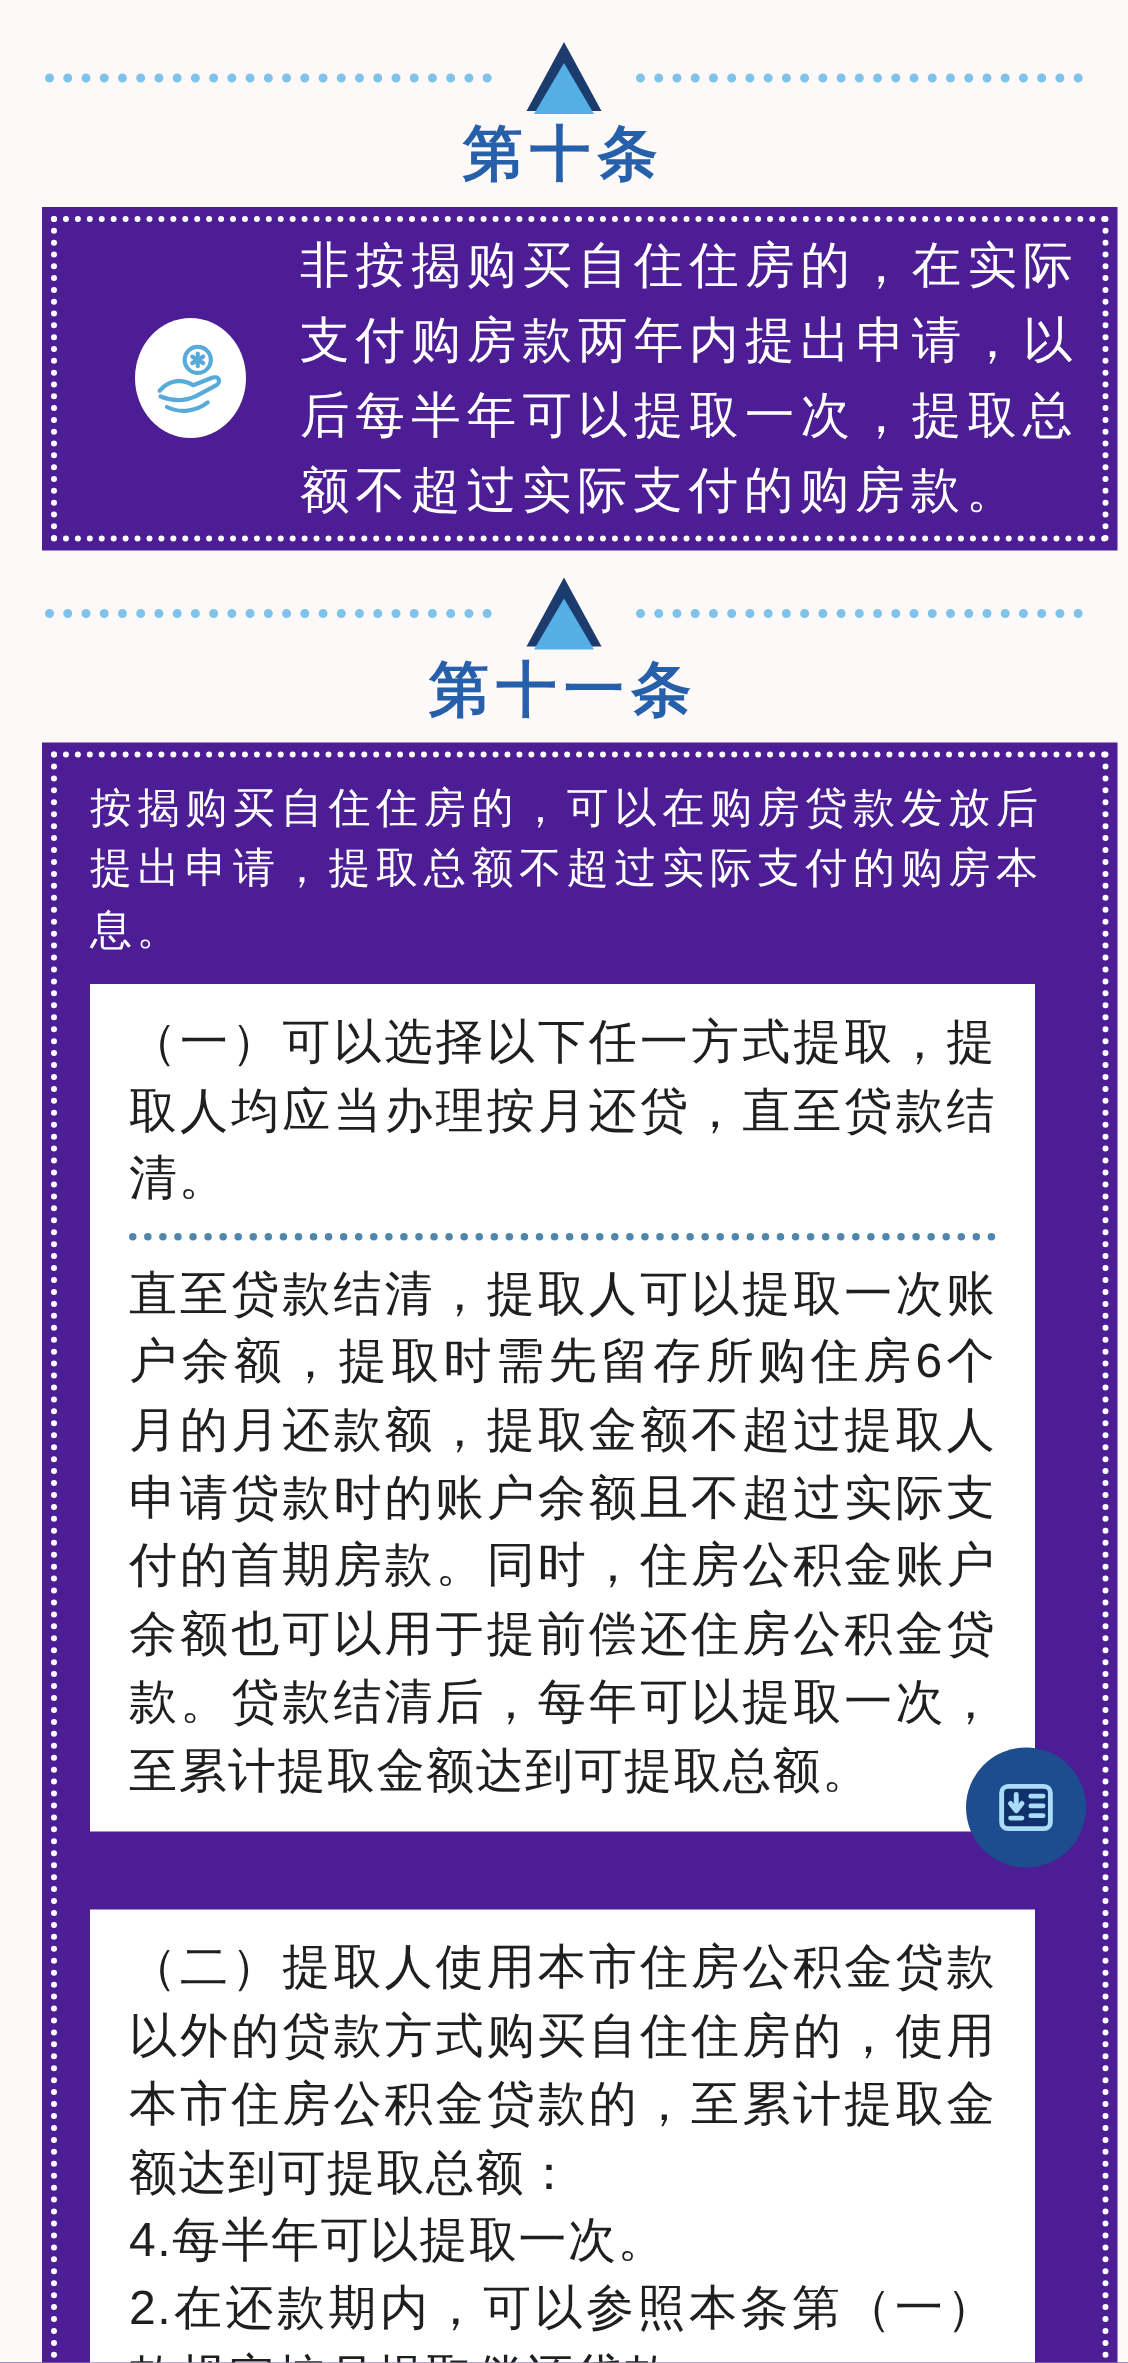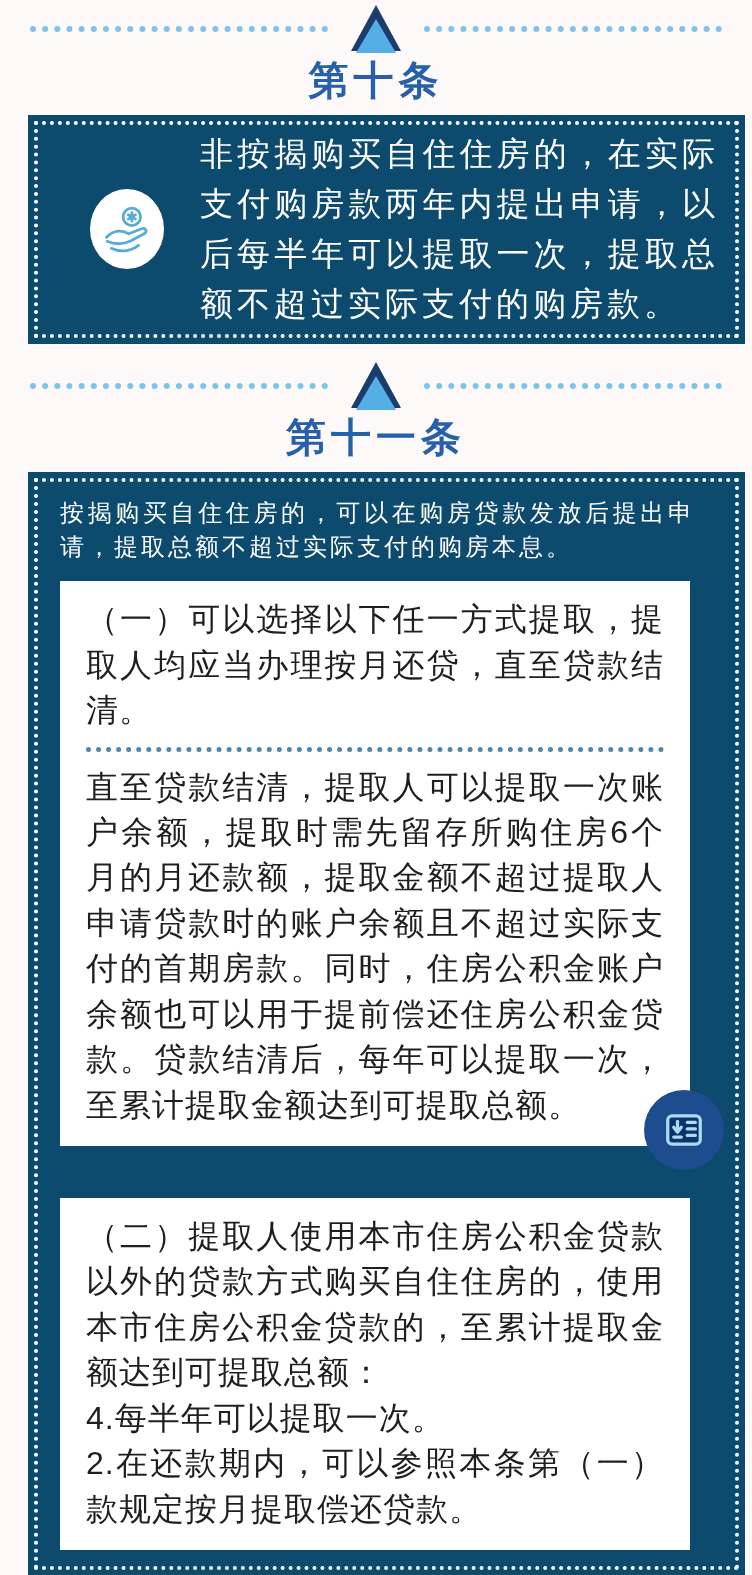--- a/index.html
+++ b/index.html
@@ -4,21 +4,21 @@
 <style>
   * { margin: 0; padding: 0; box-sizing: border-box; }
   html, body { width: 752px; }
   body {
     height: 1575px;
     overflow: hidden;
     background: #fdf9f8;
     font-family: "Liberation Sans", "DejaVu Sans", sans-serif;
     color: #1f1f1f;
   }
-  .page { width: 752px; height: 1411px; padding-top: 5px; }
+  .page { width: 752px; height: 1411px; padding-top: 28px; }
 
   
   .divider { display: flex; align-items: center; margin: 0 30px; height: 48px; }
   .dots { flex: 1; height: 0; border-top: 6px dotted #7fc3ea; }
   .tri-wrap { width: 52px; height: 48px; margin: 0 22px; position: relative; }
   .tri-dark {
     position: absolute; left: 50%; transform: translateX(-50%); top: 0;
     width: 0; height: 0;
     border-left: 25px solid transparent; border-right: 25px solid transparent;
     border-bottom: 46px solid #1c3c6e;
@@ -32,21 +32,21 @@
 
   
   .sec-title {
     text-align: center; color: #2760aa; font-size: 40px; font-weight: bold;
     letter-spacing: 5px; margin: 4px 0 12px 0; line-height: 1.15;
   }
 
   
   .panel {
     position: relative; margin: 0 7px 0 28px; width: 717px;
-    background: #0c4a6e;
+    background: #4c1d95;
   }
   .panel::before {
     content: ""; position: absolute; inset: 6px;
     border: 4px dotted #ffffff; pointer-events: none;
   }
 
   
   .panel-a10 { display: flex; align-items: center; padding: 14px 26px 14px 0; }
   .icon-circle {
     flex: 0 0 auto; width: 74px; height: 80px; border-radius: 50%;
@@ -54,21 +54,21 @@
     display: flex; align-items: center; justify-content: center;
   }
   .a10-text {
     flex: 1; color: #ffffff; font-size: 33px; line-height: 1.52;
     letter-spacing: 4px; text-align: justify;
   }
 
   
   .panel-a11 { padding: 24px 0 26px 0; }
   .a11-intro {
-    color: #ffffff; font-size: 24px; line-height: 1.45; letter-spacing: 3px;
+    color: #ffffff; font-size: 28px; line-height: 1.45; letter-spacing: 3px;
     text-align: justify; padding: 0 50px 0 32px;
   }
   .white-card {
     position: relative; margin-left: 32px; width: 630px;
     background: #ffffff; padding: 16px 26px 18px 26px;
     font-size: 32px; line-height: 1.42; letter-spacing: 1px;
     text-align: justify; color: #1f1f1f;
   }
   .card1 { margin-top: 16px; }
   .card2 { margin-top: 52px; }

